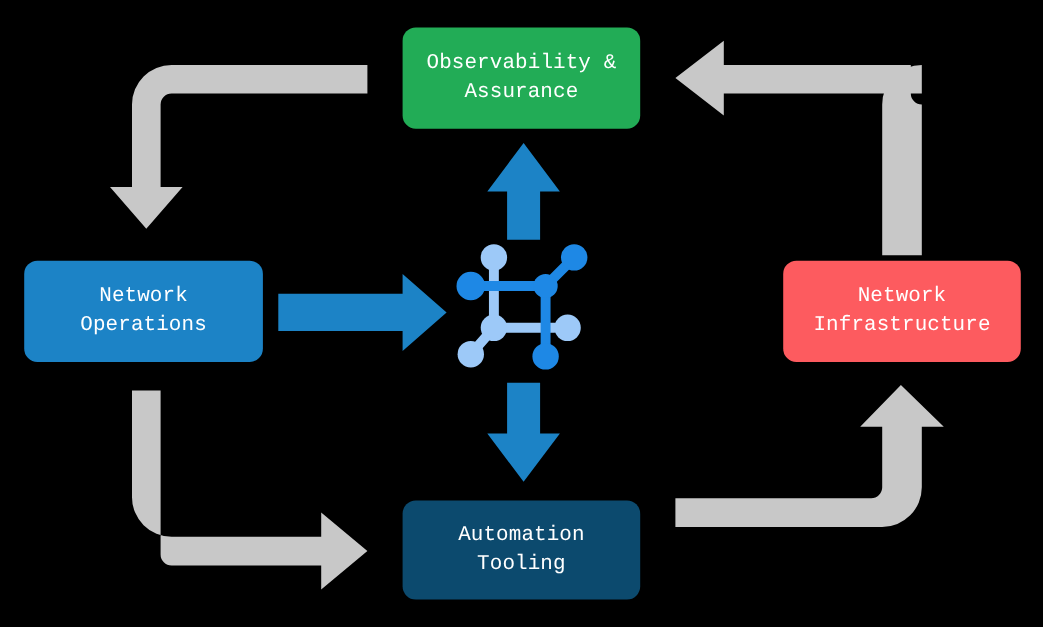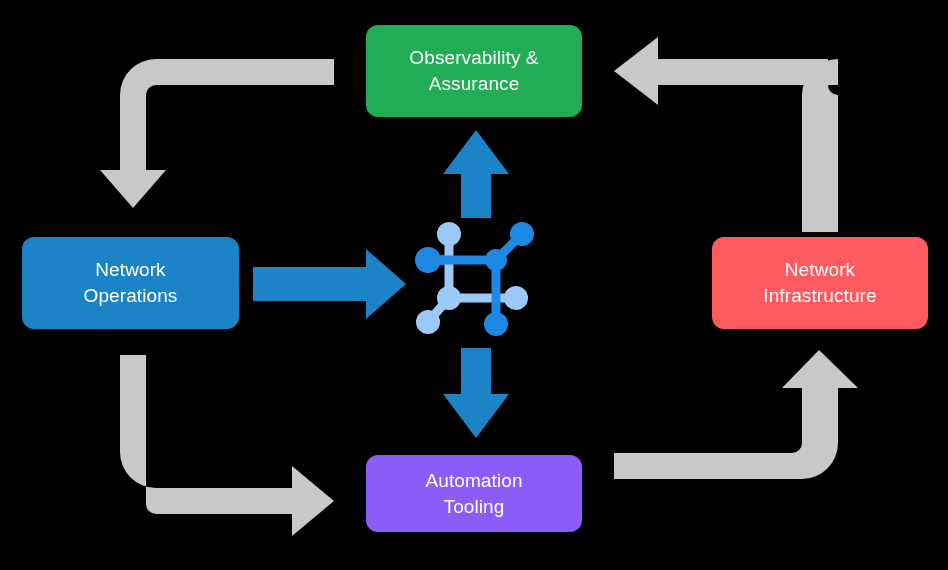--- a/index.html
+++ b/index.html
@@ -6,21 +6,21 @@
     margin: 0;
     padding: 0;
     background: #000000;
   }
   #stage {
     position: relative;
     width: 948px;
     height: 570px;
     background: #000000;
     overflow: hidden;
-    font-family: Liberation Sans, sans-serif;
+    font-family: Liberation Mono, monospace;
   }
   .node-box {
     position: absolute;
     border-radius: 12px;
     display: flex;
     align-items: center;
     justify-content: center;
     text-align: center;
     color: #ffffff;
     font-size: 19px;
@@ -29,21 +29,21 @@
     letter-spacing: 0.1px;
     box-sizing: border-box;
     padding: 4px 10px;
     z-index: 5;
   }
   .node-label { display: block; white-space: pre-line; }
 
   #box-observability { left: 366px; top: 25px;  width: 216px; height: 92px; background: #22AC56; }
   #box-network-ops   { left: 22px;  top: 237px; width: 217px; height: 92px; background: #1C83C6; }
   #box-network-infra { left: 712px; top: 237px; width: 216px; height: 92px; background: #FD5B5F; }
-  #box-automation    { left: 366px; top: 455px; width: 216px; height: 77px; background: #8b5cf6; }
+  #box-automation    { left: 366px; top: 455px; width: 216px; height: 90px; background: #0c4a6e; }
 
   #center-icon {
     position: absolute;
     left: 414px;
     top: 218px;
     width: 124px;
     height: 124px;
     z-index: 6;
   }
   .arrow-layer {

